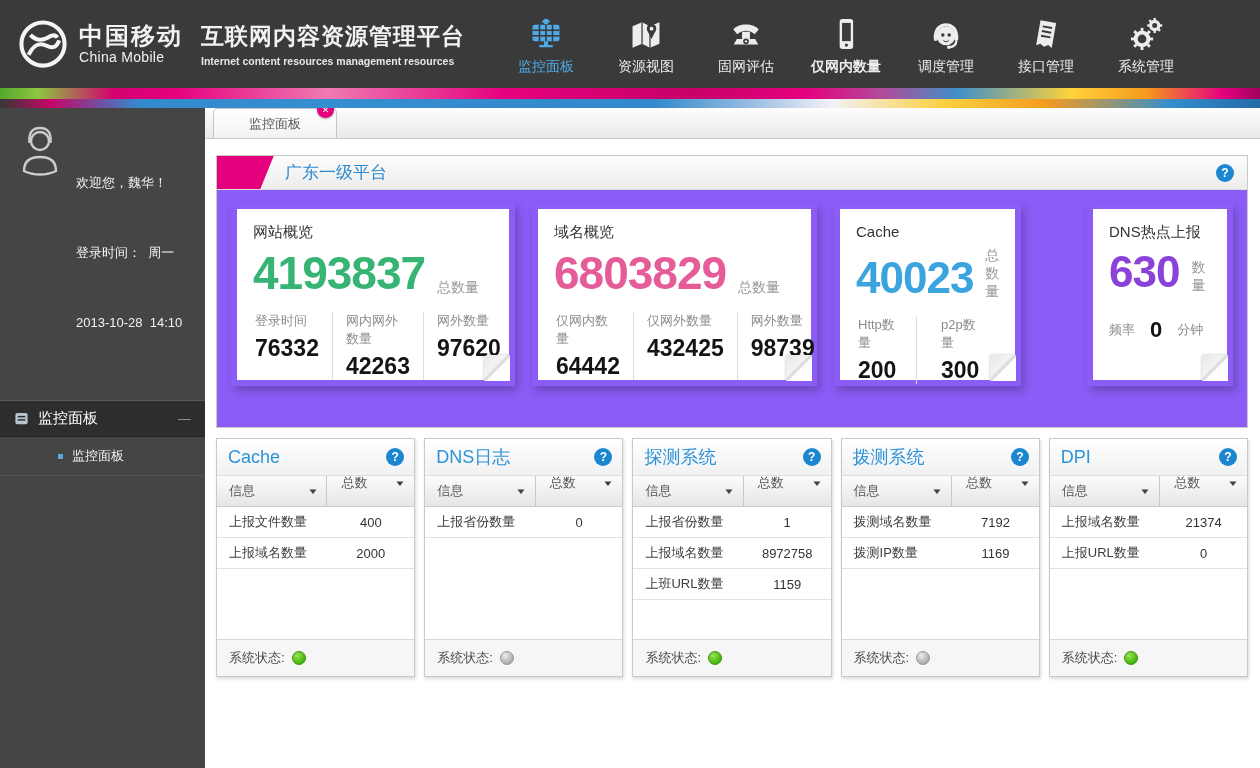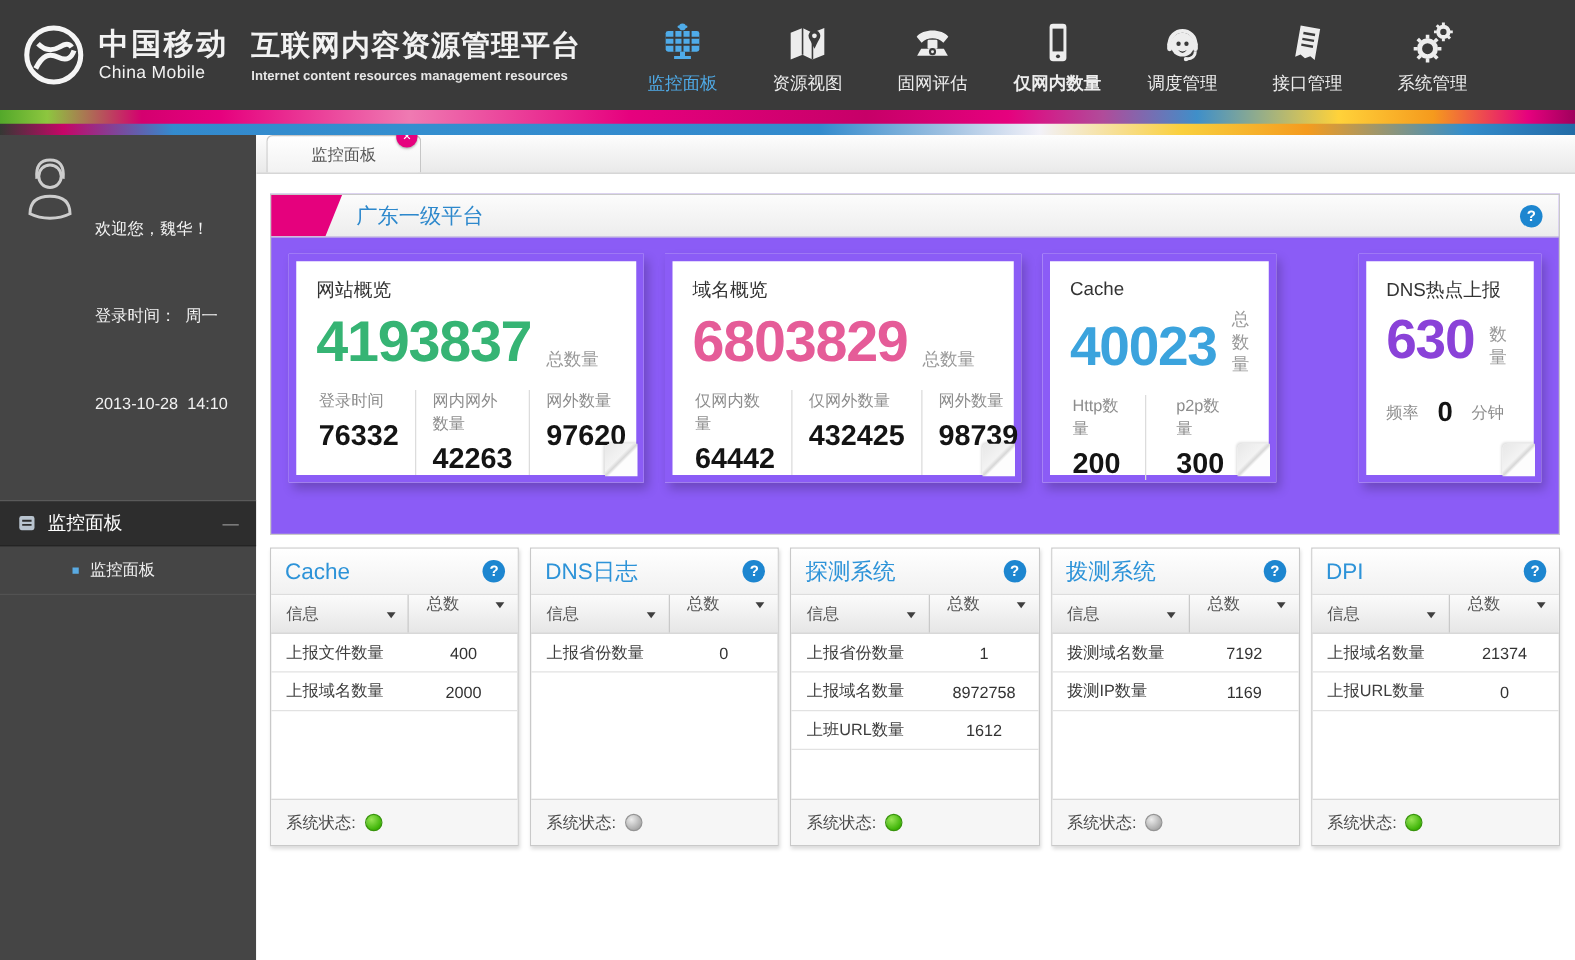--- a/index.html
+++ b/index.html
@@ -462,21 +462,21 @@
             <div class="panel-row">
               <span class="row-label">上报省份数量</span>
               <span class="row-value">1</span>
             </div>
             <div class="panel-row">
               <span class="row-label">上报域名数量</span>
               <span class="row-value">8972758</span>
             </div>
             <div class="panel-row">
               <span class="row-label">上班URL数量</span>
-              <span class="row-value">1612</span>
+              <span class="row-value">1159</span>
             </div>
           </div>
           <div class="panel-footer">
             <span>系统状态:</span>
             <span class="dot dot-green"></span>
           </div>
         </div>
 
         <div class="panel">
           <div class="panel-titlebar">

